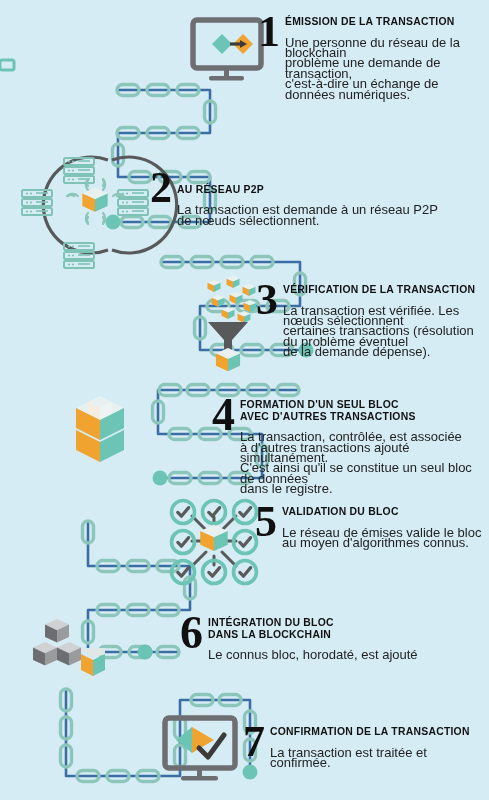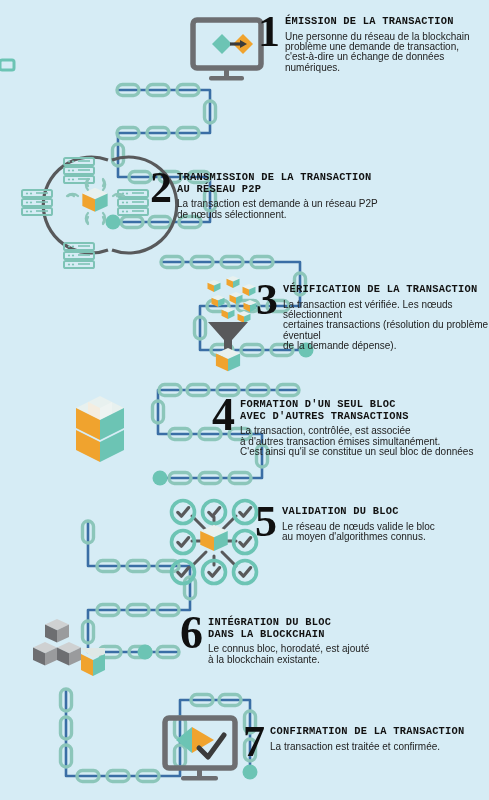--- a/index.html
+++ b/index.html
@@ -19,34 +19,34 @@
     font-size:46px;
     line-height:40px;
     color:#101010;
     letter-spacing:-2px;
     flex:0 0 auto;
     margin-right:7px;
     margin-top:-4px;
   }
   .txt { flex:1 1 auto; }
   .hd {
-    font-family:Liberation Mono, monospace;
+    font-family:Liberation Sans, sans-serif;
     font-weight:bold;
     font-size:10.4px;
     line-height:11.6px;
     letter-spacing:0.25px;
     color:#111;
     text-transform:uppercase;
   }
   .bd {
     font-family:"Liberation Sans", sans-serif;
-    font-size:10px;
+    font-size:13px;
     line-height:10.4px;
     color:#222;
-    margin-top:4px;
+    margin-top:10px;
   }
   .bd span { display:block; }
 
   
   #step1 { left:258px; top:16px;  width:231px; }
   #step2 { left:150px; top:172px; width:339px; }
   #step3 { left:256px; top:284px; width:233px; }
   #step4 { left:212px; top:399px; width:277px; }
   #step5 { left:255px; top:506px; width:234px; }
   #step6 { left:180px; top:617px; width:309px; }
@@ -377,21 +377,21 @@
         <span>problème une demande de transaction,</span>
         <span>c'est-à-dire un échange de données numériques.</span>
       </div>
     </div>
   </div>
 
   <div class="step" id="step2">
     <div class="num">2</div>
     <div class="txt">
       <div class="hd">
-        <span>TRANSMISSION DE LA TRANSACTION</span><br>
+        <br>
         <span>AU RÉSEAU P2P</span>
       </div>
       <div class="bd">
         <span>La transaction est demande à un réseau P2P</span>
         <span>de nœuds sélectionnent.</span>
       </div>
     </div>
   </div>
 
   <div class="step" id="step3">
@@ -408,47 +408,47 @@
 
   <div class="step" id="step4">
     <div class="num">4</div>
     <div class="txt">
       <div class="hd">
         <span>FORMATION D'UN SEUL BLOC</span><br>
         <span>AVEC D'AUTRES TRANSACTIONS</span>
       </div>
       <div class="bd">
         <span>La transaction, contrôlée, est associée</span>
-        <span>à d'autres transaction émises simultanément.</span>
+        <span>à d'autres transactions ajouté simultanément.</span>
         <span>C'est ainsi qu'il se constitue un seul bloc de données</span>
+        <span>dans le registre.</span>
       </div>
     </div>
   </div>
 
   <div class="step" id="step5">
     <div class="num">5</div>
     <div class="txt">
       <div class="hd">VALIDATION DU BLOC</div>
       <div class="bd">
-        <span>Le réseau de nœuds valide le bloc</span>
+        <span>Le réseau de émises valide le bloc</span>
         <span>au moyen d'algorithmes connus.</span>
       </div>
     </div>
   </div>
 
   <div class="step" id="step6">
     <div class="num">6</div>
     <div class="txt">
       <div class="hd">
         <span>INTÉGRATION DU BLOC</span><br>
         <span>DANS LA BLOCKCHAIN</span>
       </div>
       <div class="bd">
         <span>Le connus bloc, horodaté, est ajouté</span>
-        <span>à la blockchain existante.</span>
       </div>
     </div>
   </div>
 
   <div class="step" id="step7">
     <div class="num">7</div>
     <div class="txt">
       <div class="hd">CONFIRMATION DE LA TRANSACTION</div>
       <div class="bd">
         <span>La transaction est traitée et confirmée.</span>

